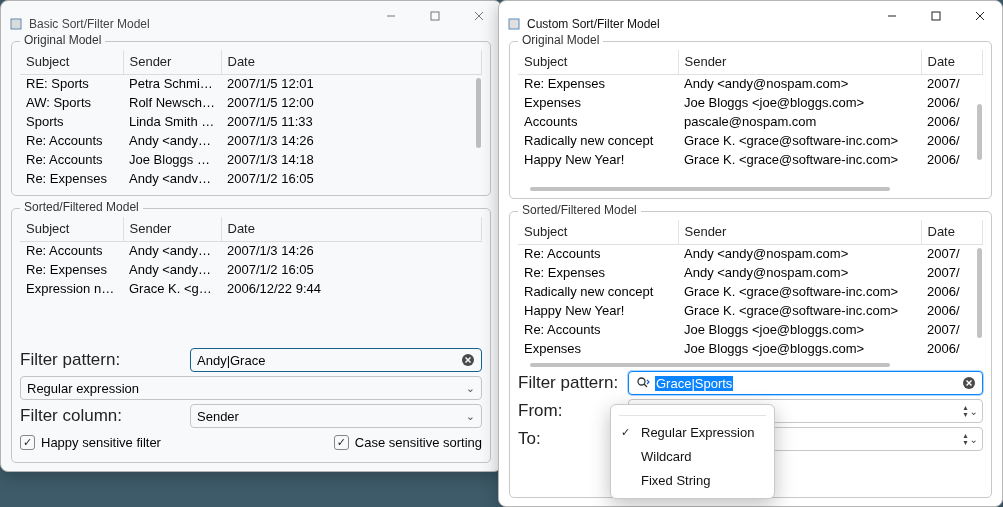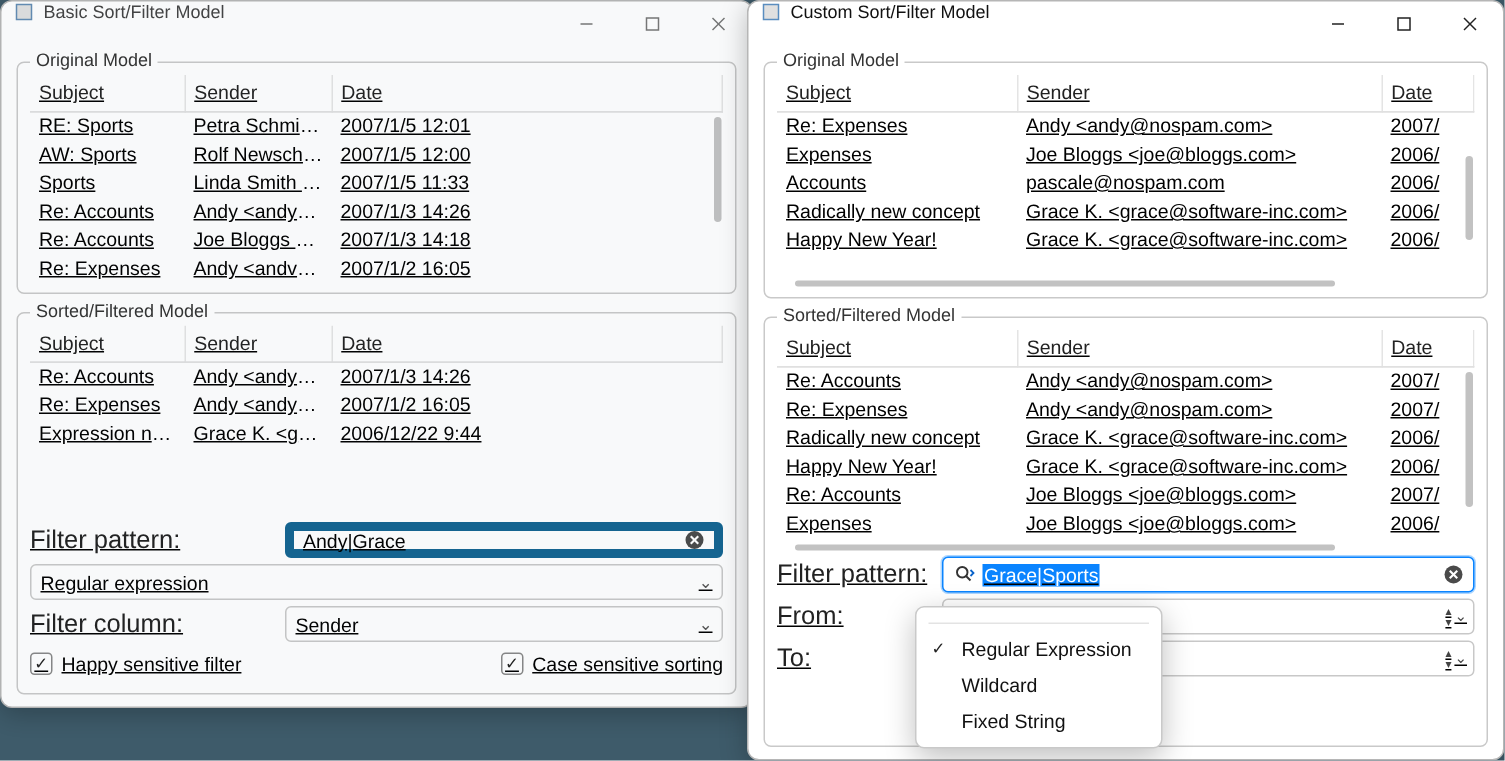--- a/index.html
+++ b/index.html
@@ -28,37 +28,37 @@
     opacity: 0.97;
   }
   .win-basic .titlebar, .win-basic .client { filter: grayscale(0.2); }
   .win-custom {
     left: 498; top: 0; width: 505px; height: 507px;
     z-index: 5;
   }
   .titlebar {
     height: 30px;
     display: flex;
-    align-items: flex-start;
+    align-items: flex-end;
     padding: 0 0 0 8px;
     color: #444;
   }
   .win-custom .titlebar { color: #111; }
   .titlebar .appicon {
     width: 14px; height: 14px; margin-right: 6px;
     display: inline-flex; align-items: center; justify-content: center;
   }
   .titlebar .title { flex: 0 0 auto; font-size: 12px; }
   .titlebar .spacer { flex: 1; }
   .winbtn {
     width: 44px; height: 30px;
     display: flex; align-items: center; justify-content: center;
     color: #555;
   }
-  .client { padding: 2px 10px 8px 10px; display: flex; flex-direction: column; gap: 4px; flex: 1; text-decoration: underline; }
+  .client { padding: 2px 10px 8px 10px; display: flex; flex-direction: column; gap: 4px; flex: 1; }
   .group {
     border: 1px solid #c9c9c9;
     border-radius: 5px;
     margin-top: 8px;
     padding: 8px 8px 6px 8px;
     position: relative;
   }
   .group-title {
     position: absolute;
     top: -9px; left: 8px;
@@ -123,21 +123,21 @@
     top: 1px; height: 4px;
     border-radius: 3px;
     background: #c2c2c2;
   }
   .formrow { display: flex; align-items: center; height: 26px; margin-top: 2px; }
   .formrow .lbl { width: 170px; color: #222; font-size: 17px; }
   .win-custom .formrow .lbl { width: 110px; }
   .textfield {
     flex: 1;
     height: 24px;
-    border: 6px solid #0369a1;
+    border: 1px solid #0369a1;
     border-radius: 4px;
     background: #fff;
     display: flex;
     align-items: center;
     padding: 0 4px 0 6px;
     position: relative;
   }
   .textfield .clear {
     width: 18px; height: 18px; border-radius: 9px;
     display: flex; align-items: center; justify-content: center;

